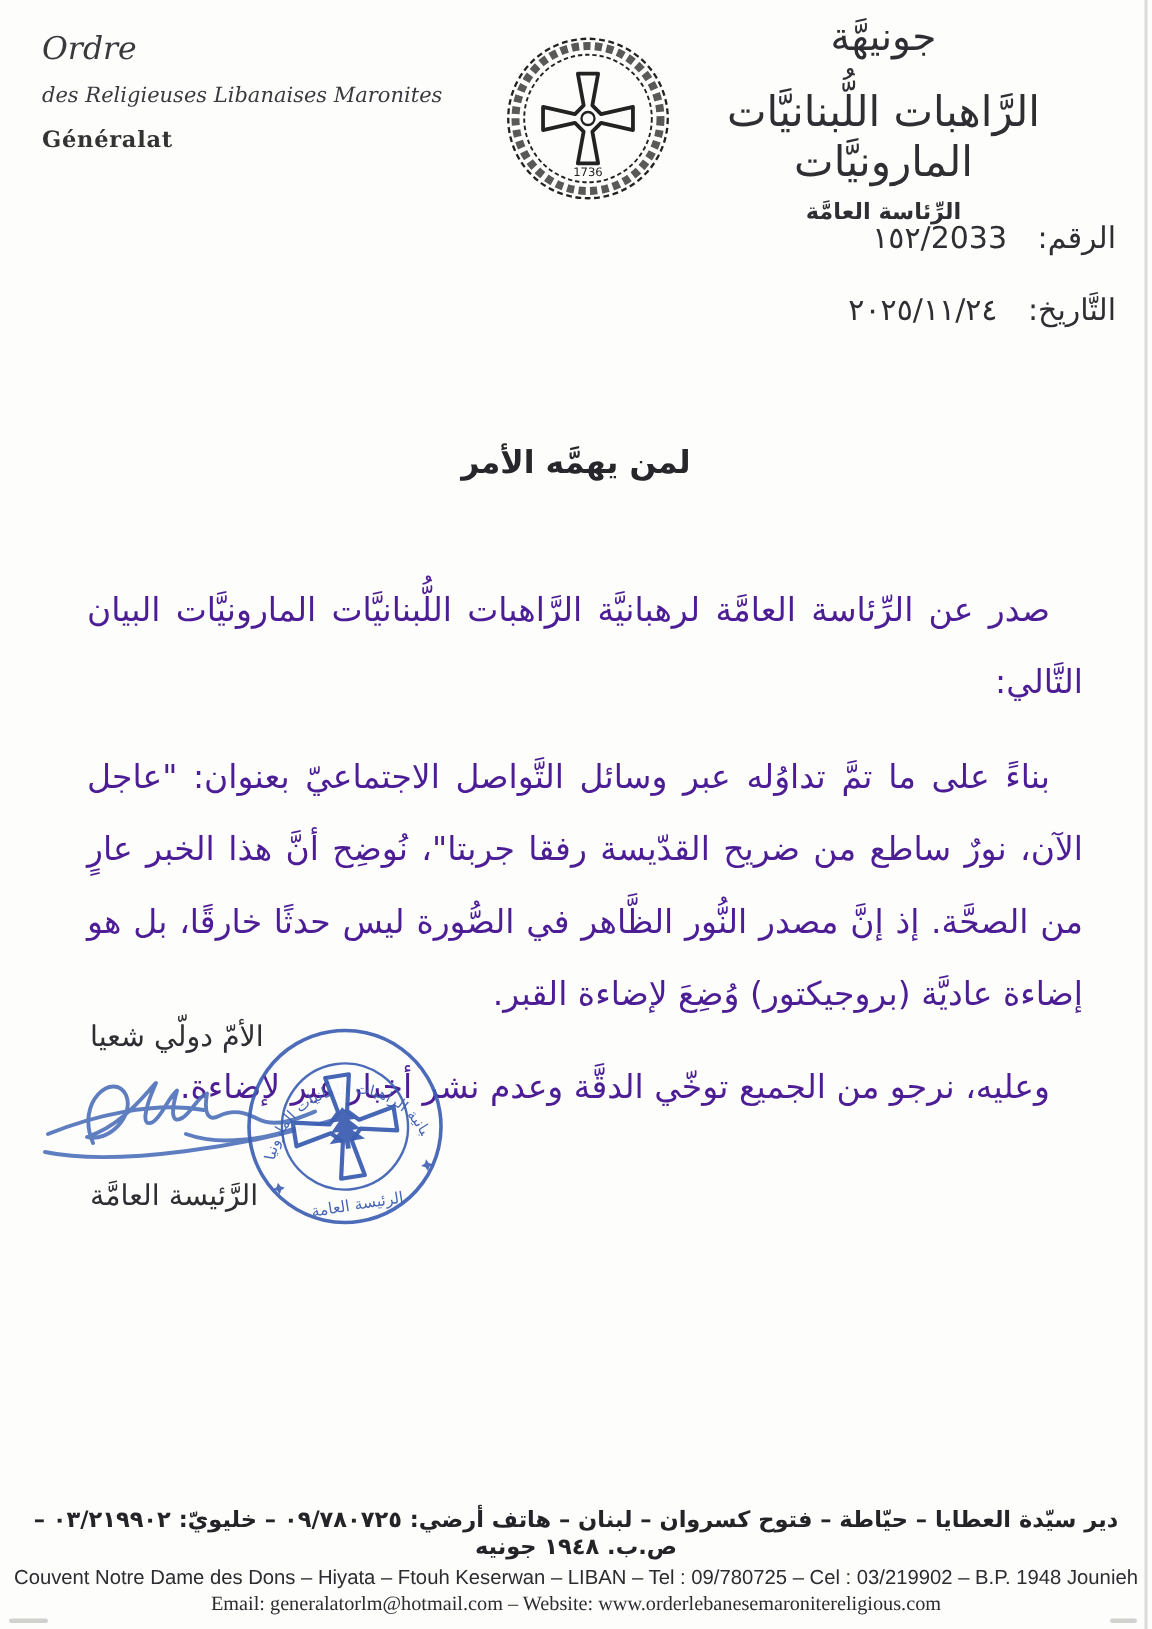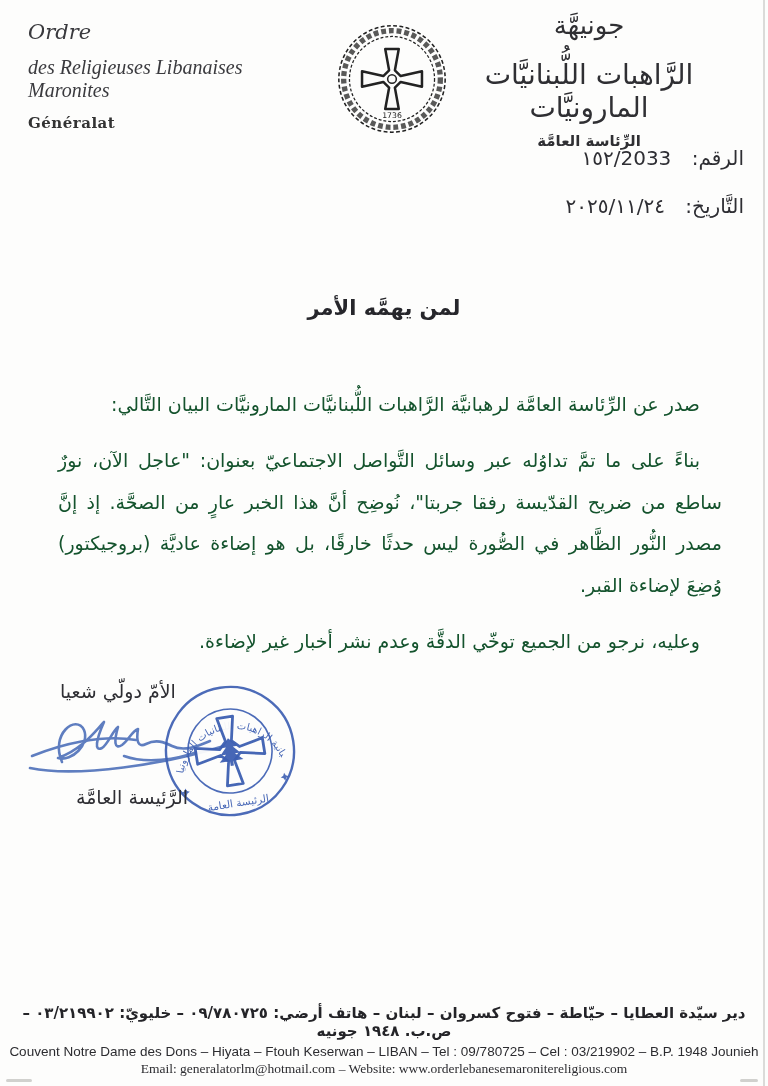--- a/index.html
+++ b/index.html
@@ -10,48 +10,48 @@
   }
   
   .scan-edge-right{position:absolute;top:0;bottom:0;right:3px;width:2px;background:#d2d2cf;opacity:.8;}
   .scan-mark-bl{position:absolute;left:6px;bottom:4px;width:26px;height:3px;background:#bdbdbb;border-radius:2px;opacity:.7;}
   .scan-mark-br{position:absolute;right:10px;bottom:4px;width:18px;height:3px;background:#bdbdbb;border-radius:2px;opacity:.7;}
 
   
   .header-fr{position:absolute;left:28px;top:20px;width:294px;
     font-family:"DejaVu Serif",serif;color:#3a3a3e;}
   .header-fr .l1{font-style:italic;font-size:21px;}
-  .header-fr .l2{font-style:italic;font-size:20px;margin-top:12px;font-family:Liberation Serif, serif;}
+  .header-fr .l2{font-style:italic;font-size:14px;margin-top:12px;}
   .header-fr .l3{font-weight:bold;font-size:15px;margin-top:12px;letter-spacing:.5px;color:#333;}
 
   .seal-wrap{position:absolute;left:334px;top:18px;width:116px;height:122px;}
 
   .header-ar{position:absolute;right:14px;top:10px;width:330px;text-align:center;direction:rtl;color:#2f2f33;}
   .header-ar .l1{font-size:26px;}
   .header-ar .l2{font-size:28px;margin-top:18px;}
   .header-ar .l3{font-size:15px;font-weight:bold;margin-top:8px;}
 
   
   .ref{position:absolute;right:24px;top:146px;direction:rtl;text-align:right;font-size:20px;color:#2e2e33;}
   .ref-line{white-space:nowrap;}
   .ref-line + .ref-line{margin-top:24px;}
   .ref-value{margin-right:14px;display:inline-block;}
 
   
   .title{position:absolute;left:0;right:0;top:296px;text-align:center;direction:rtl;
     font-size:21px;font-weight:bold;color:#26262b;}
   .body-text{position:absolute;left:58px;right:46px;top:384px;direction:rtl;
-    text-align:justify;font-size:19px;line-height:2.2;color:#14532d;}
+    text-align:justify;font-size:22px;line-height:2.2;color:#4c1d95;}
   .body-text p{margin:0 0 14px;text-indent:22px;}
 
   
   .sig-name{position:absolute;left:60px;top:680px;direction:rtl;font-size:19px;color:#2e2e33;white-space:nowrap;}
   .sig-ink{position:absolute;left:24px;top:700px;width:216px;height:92px;}
   .stamp-wrap{position:absolute;left:161px;top:682px;width:138px;height:138px;transform:rotate(-9deg);}
-  .sig-role{position:absolute;left:76px;top:786px;direction:rtl;font-size:19px;color:#2e2e33;white-space:nowrap;}
+  .sig-role{position:absolute;left:60px;top:786px;direction:rtl;font-size:19px;color:#2e2e33;white-space:nowrap;}
 
   
   .footer{position:absolute;left:0;right:0;top:1004px;text-align:center;}
   .footer-ar{direction:rtl;font-size:15px;font-weight:bold;color:#242428;}
   .footer-fr{font-family:"Liberation Sans",sans-serif;font-size:13.5px;color:#2c2c30;margin-top:4px;}
   .footer-email{font-family:Liberation Serif, serif;font-size:13.5px;color:#2c2c30;margin-top:2px;}
 </style>
 </head>
 <body>
 

